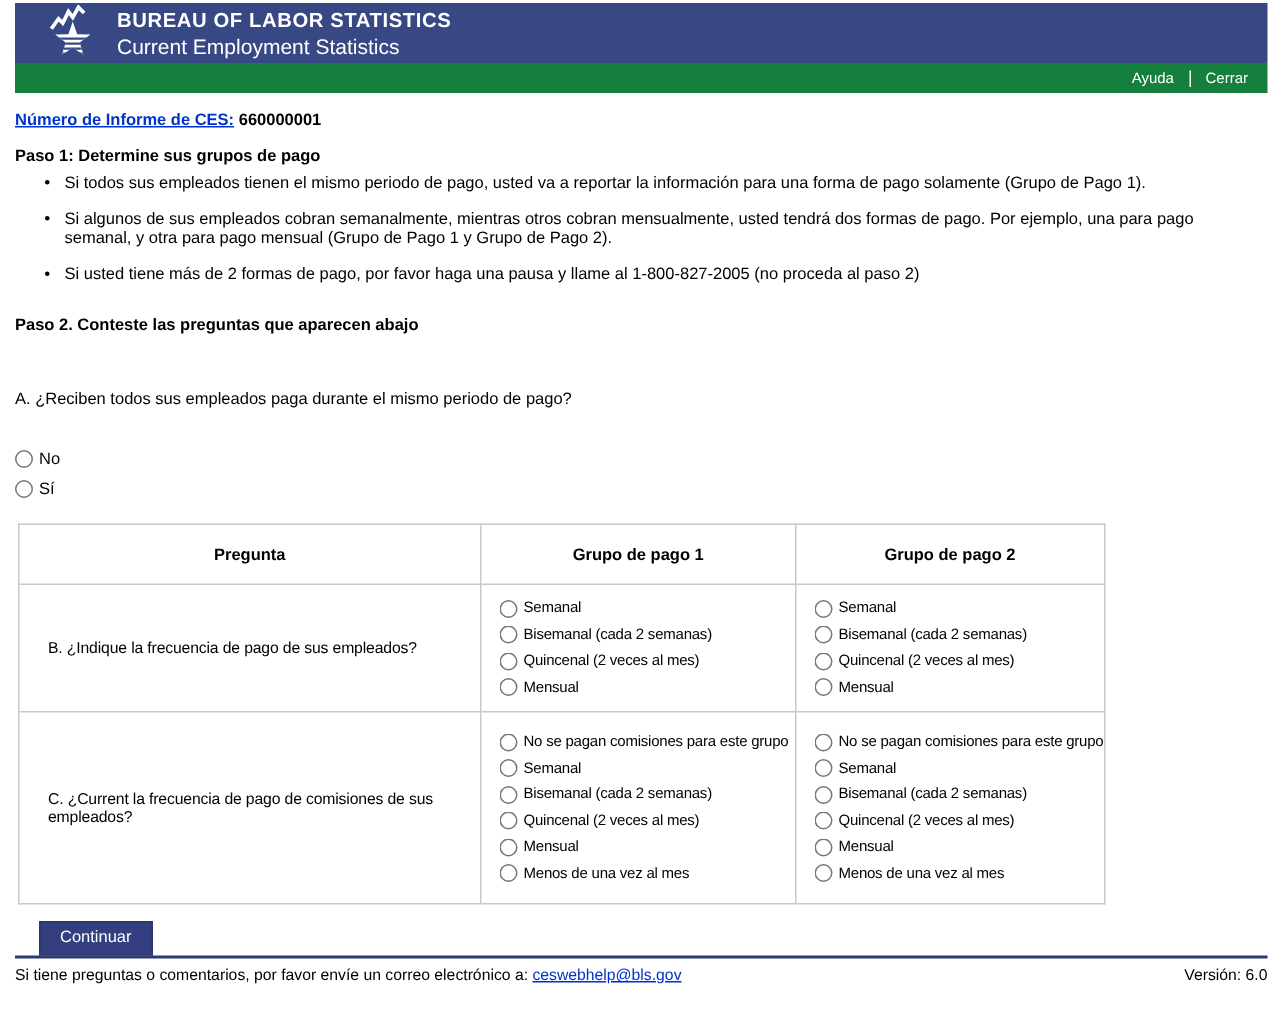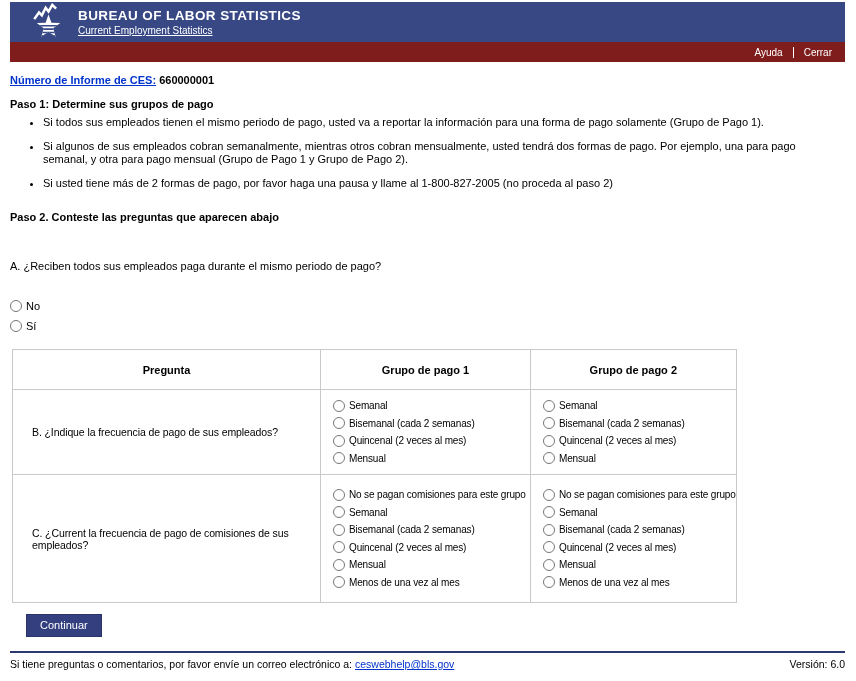--- a/index.html
+++ b/index.html
@@ -17,25 +17,25 @@
   
   .masthead {
     background: #384884;
     height: 40px;
     display: flex;
     align-items: center;
   }
   .logo { margin-left: 22px; flex: 0 0 auto; display: block; }
   .mast-text { margin-left: 13px; color: #fff; }
   .mast-title { font-size: 13.5px; font-weight: bold; letter-spacing: 0.4px; line-height: 15px; }
-  .mast-sub { font-size: 10px; margin-top: 2px; text-decoration: underline; }
+  .mast-sub { font-size: 14px; margin-top: 2px; }
 
   
   .redbar {
-    background: #7f1d1d;
+    background: #15803d;
     height: 20px;
     display: flex;
     justify-content: flex-end;
     align-items: center;
     padding-right: 13px;
   }
   .redbar a { color: #fff; font-size: 10px; text-decoration: none; cursor: pointer; }
   .redbar .sep { width: 1px; height: 11px; background: #fff; margin: 0 10px; }
 
   
@@ -96,21 +96,20 @@
     margin: 11px 0 0 16px;
     background: #333F7E;
     color: #fff;
     border: 1px solid #2a356b;
     font-family: "Liberation Sans", "DejaVu Sans", sans-serif;
     font-size: 11px;
     padding: 4px 13px 5px;
     cursor: pointer;
   }
   .footer {
-    margin-top: 14px;
     border-top: 2px solid #2c3a70;
     padding-top: 5px;
     display: flex;
     justify-content: space-between;
     align-items: baseline;
     font-size: 10.5px;
   }
   .footer a { color: #0033cc; text-decoration: underline; cursor: pointer; }
 </style>
 </head>

